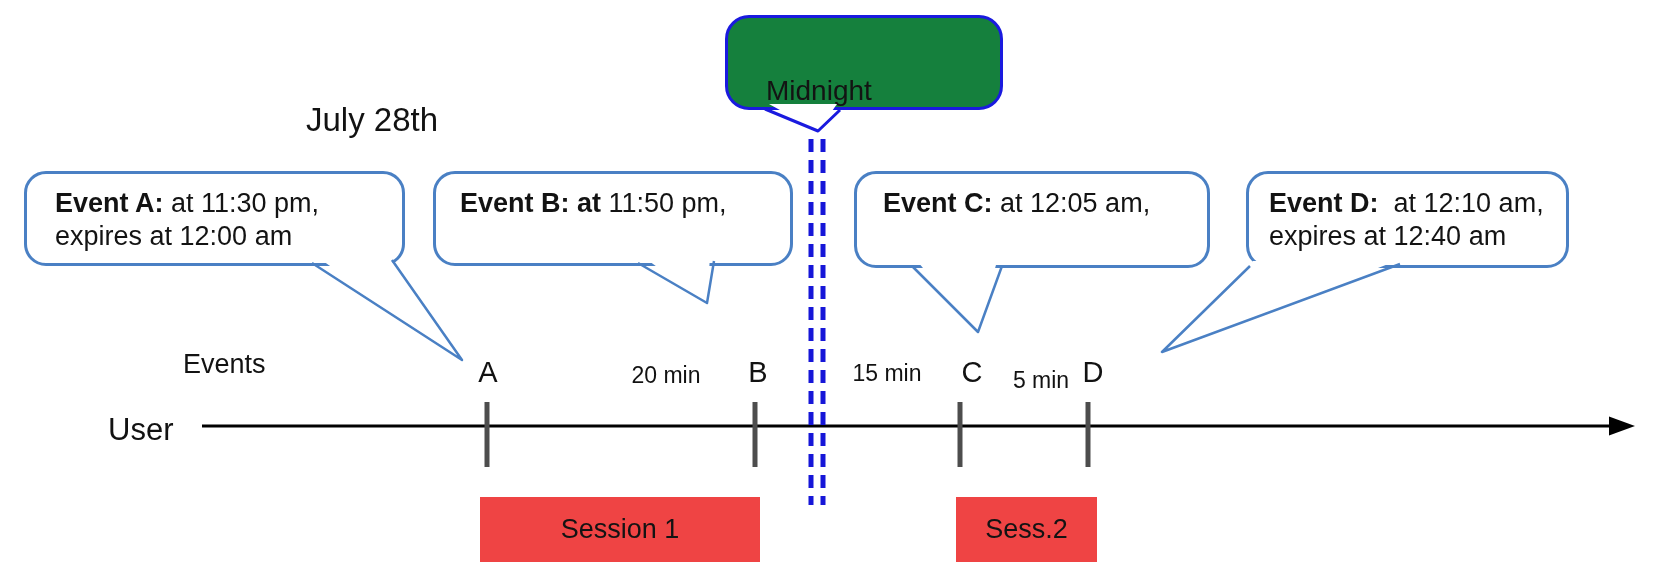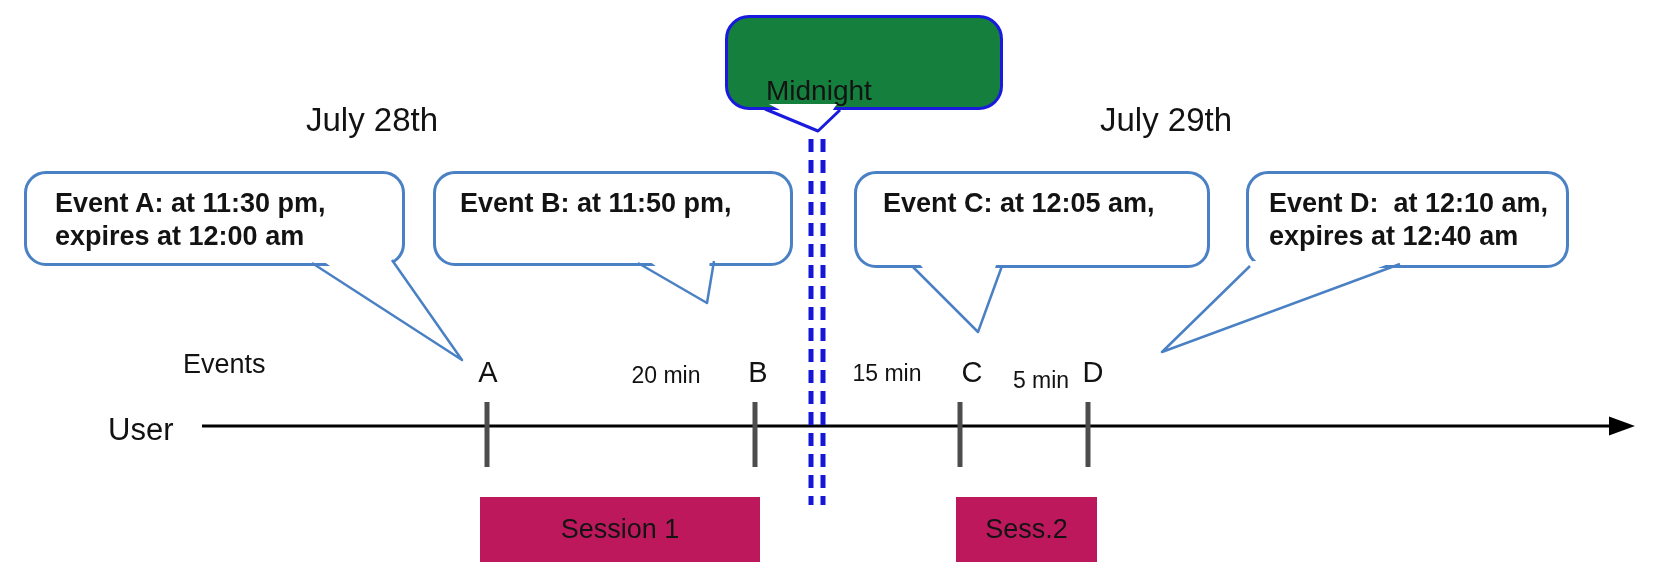--- a/index.html
+++ b/index.html
@@ -20,21 +20,21 @@
   .bubble{
     position:absolute;
     background:#ffffff;
     border:3px solid #4a80c4;
     border-radius:22px;
     box-sizing:border-box;
     font-size:27px;
     line-height:33px;
     color:#131313;
   }
-  .bubble .txt{white-space:pre-wrap;font-weight:bold;}
+  .bubble .txt{white-space:pre-wrap;}
   .bubble .b{font-weight:bold;}
   .midnight-bubble{
     position:absolute;
     left:725px;top:15px;width:278px;height:95px;
     background:#15803d;
     border:3px solid #1a1adf;
     border-radius:24px;
     box-sizing:border-box;
     display:flex;align-items:flex-end;
     font-size:28px;color:#131313;
@@ -46,37 +46,36 @@
     white-space:nowrap;
   }
   .interval-label{
     font-size:23px;color:#121212;
     transform:translateX(-50%);
     white-space:nowrap;
   }
   .axis-label{color:#121212;white-space:nowrap;}
   .session-box{
     position:absolute;
-    background:#be185d;
+    background:#ef4444;
     display:flex;align-items:center;justify-content:center;
     font-size:27px;color:#131313;
     box-sizing:border-box;
   }
   svg.overlay{
     position:absolute;left:0;top:0;width:1668px;height:578px;
     pointer-events:none;
   }
 </style>
 </head>
 <body>
 
 <div id="canvas">
 
   <div class="abs date-label" style="left:306px;top:101px;">July 28th</div>
-  <div class="abs date-label" style="left:1100px;top:101px;">July 29th</div>
 
   <div class="midnight-bubble">
     <span>Midnight</span>
   </div>
 
   <div class="bubble" style="left:24px;top:171px;width:381px;height:95px;padding:13px 10px 0 28px;">
     <span class="txt b">Event A:</span><span class="txt"> at 11:30 pm,</span><br>
     <span class="txt">expires at 12:00 am</span>
   </div>
 

